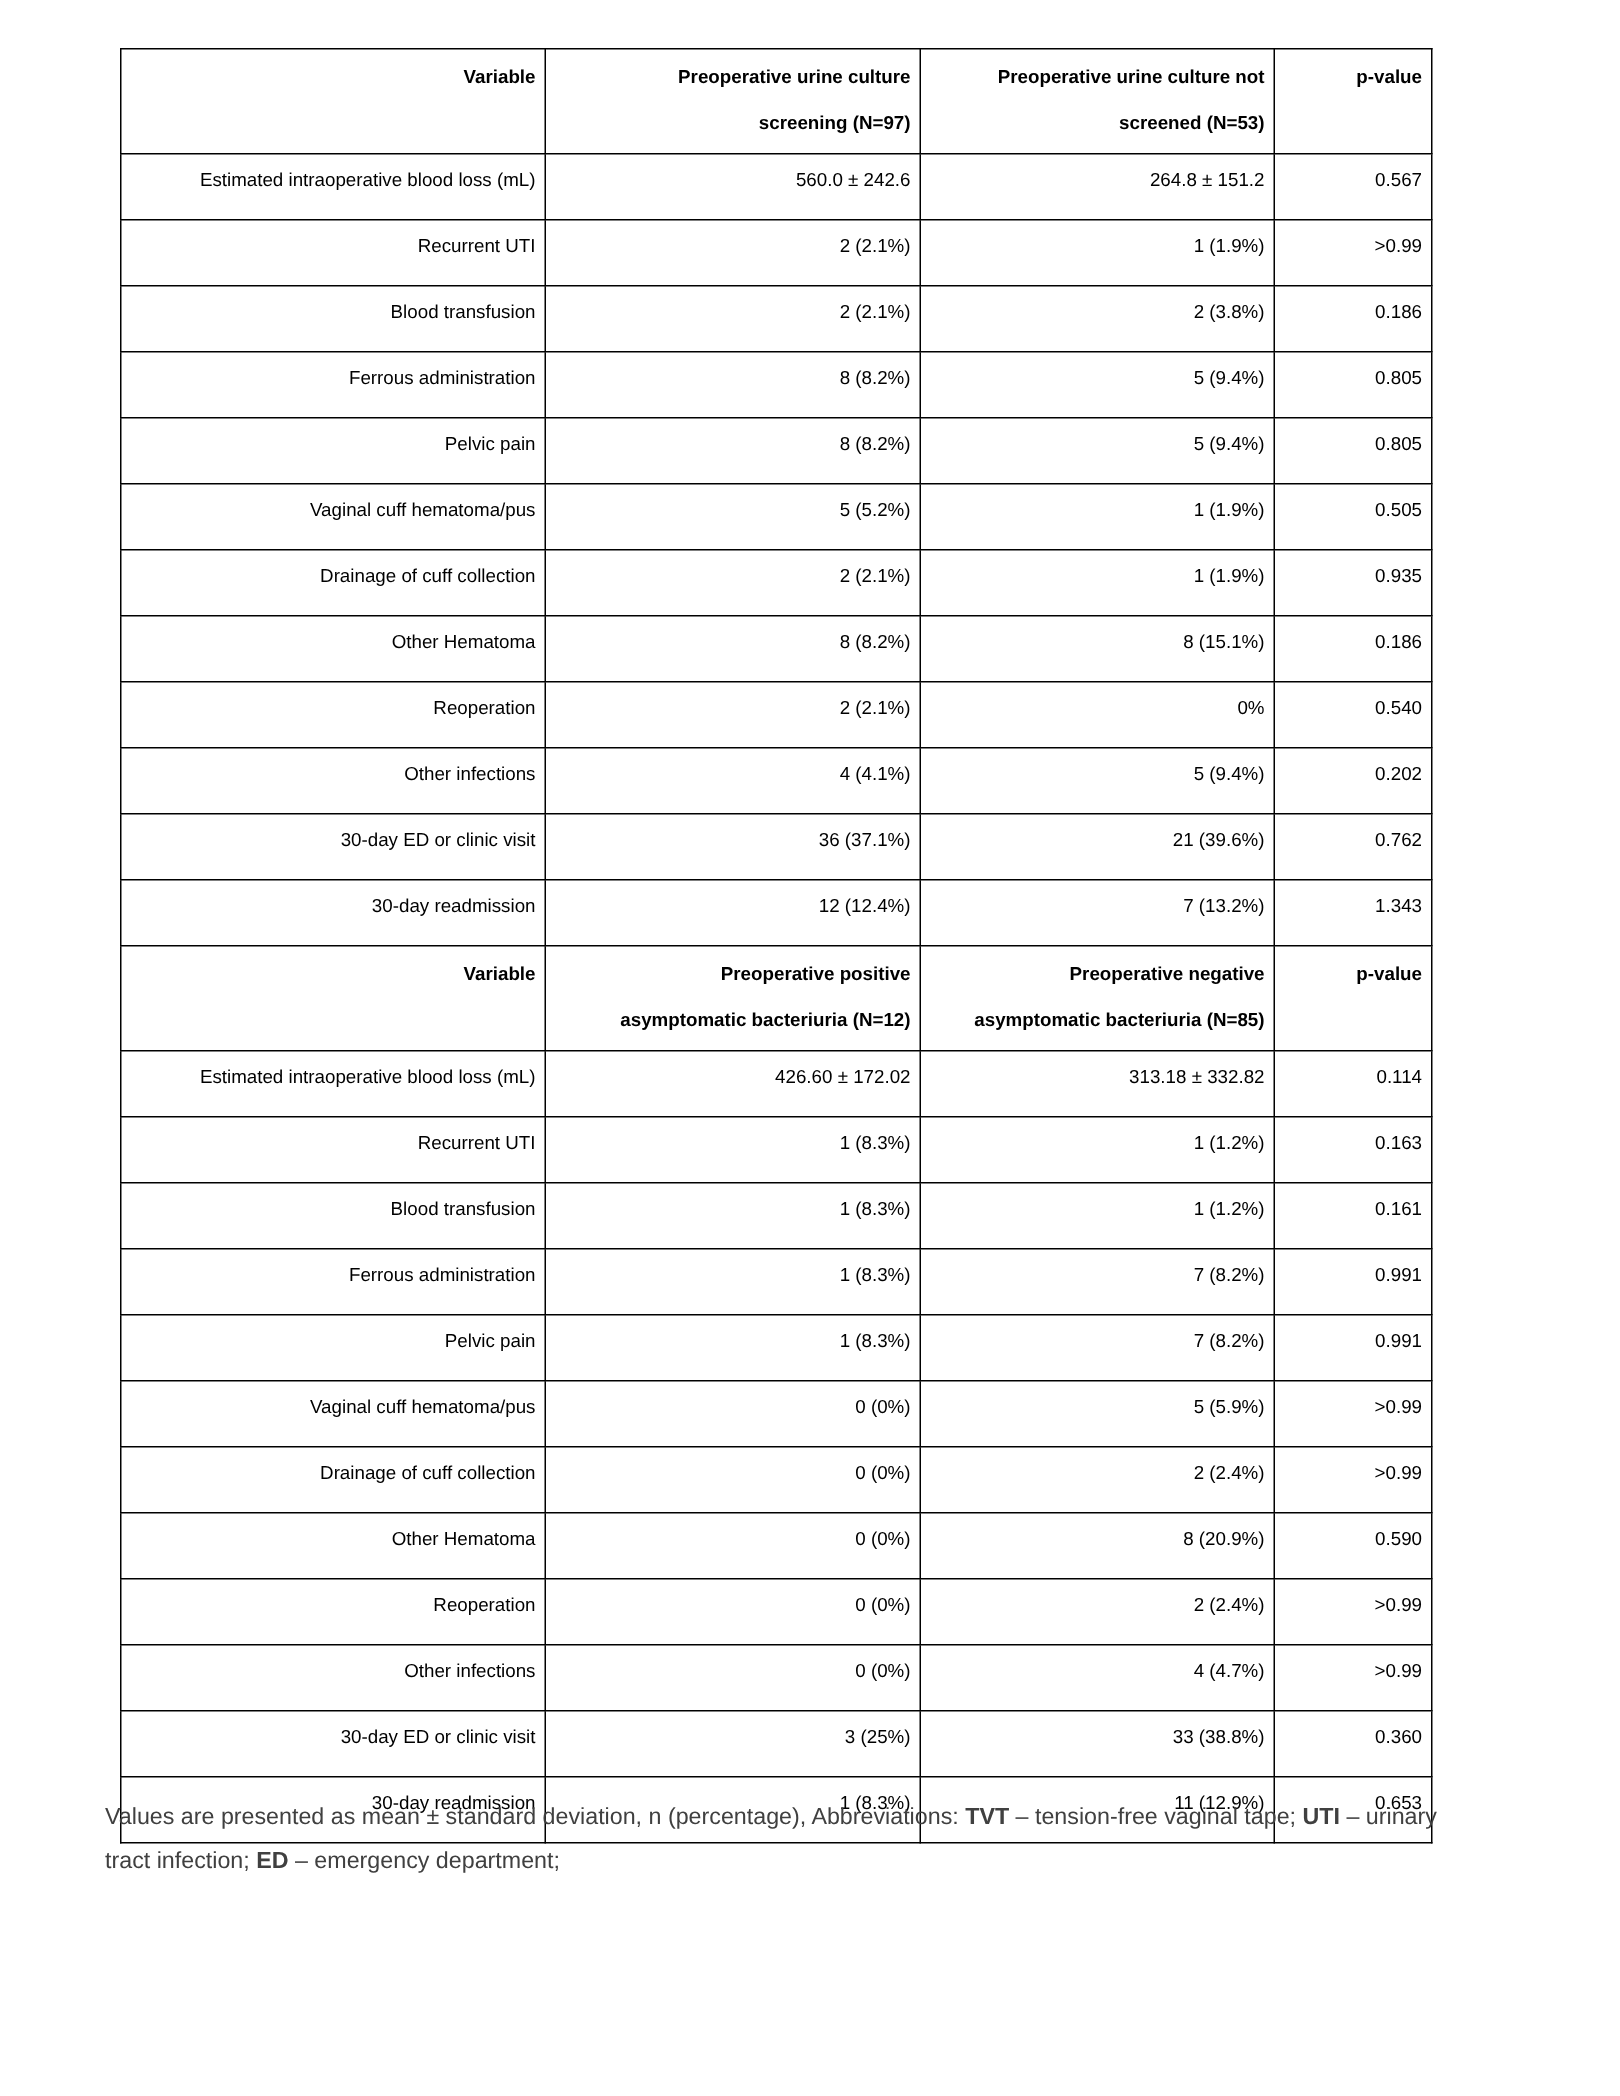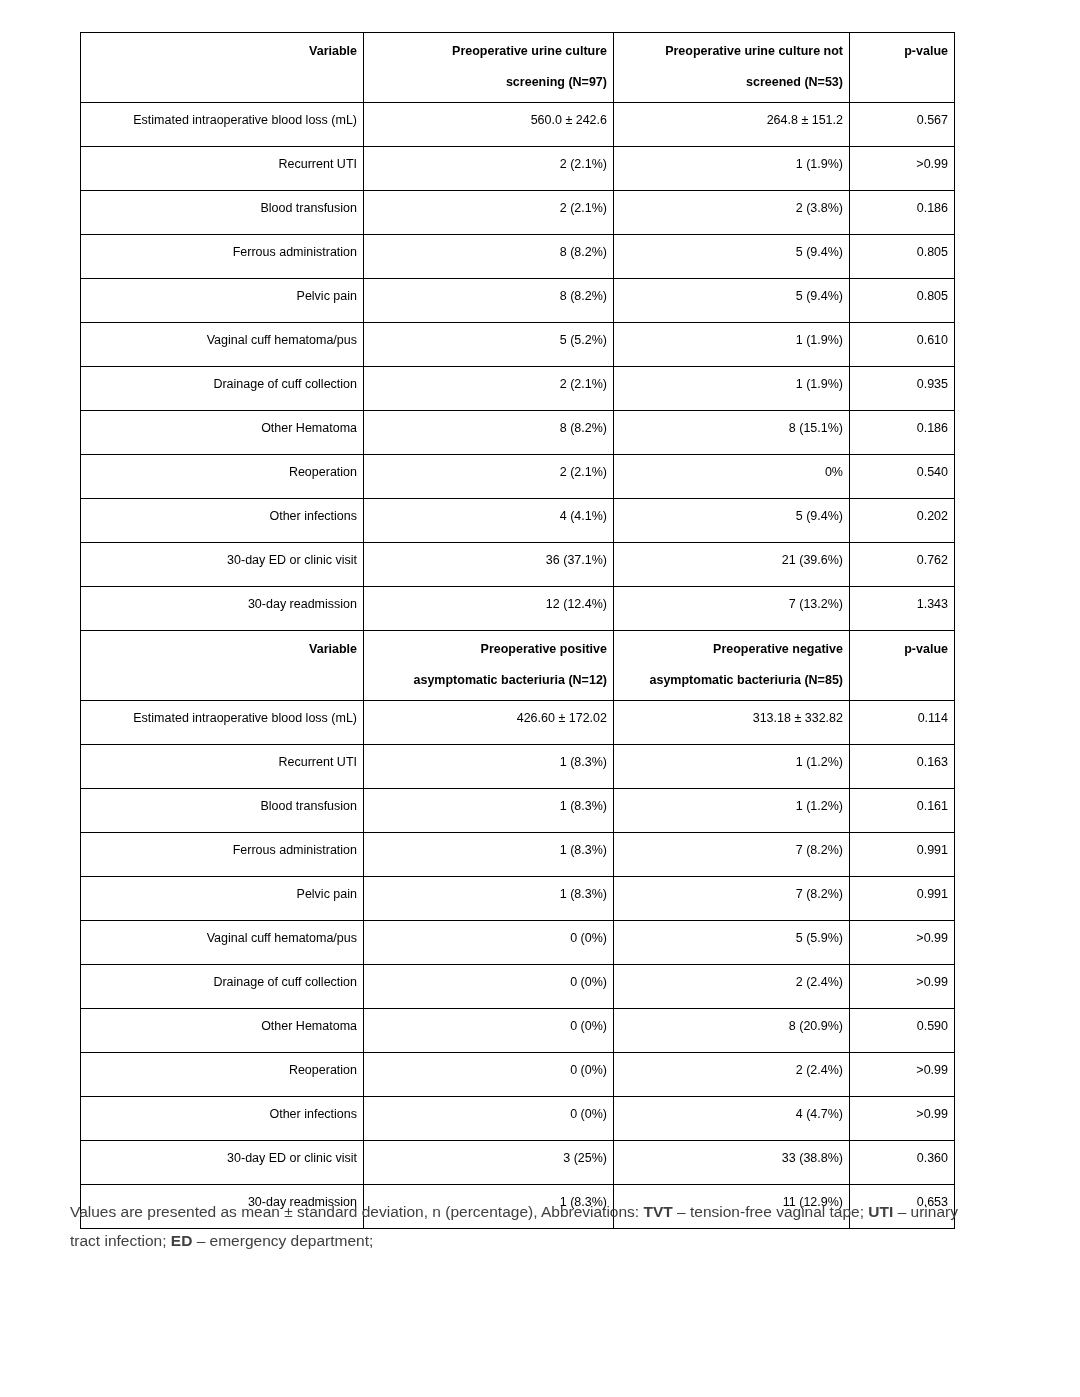--- a/index.html
+++ b/index.html
@@ -121,21 +121,21 @@
         <tr>
           <td>Pelvic pain</td>
           <td>8 (8.2%)</td>
           <td>5 (9.4%)</td>
           <td>0.805</td>
         </tr>
         <tr>
           <td>Vaginal cuff hematoma/pus</td>
           <td>5 (5.2%)</td>
           <td>1 (1.9%)</td>
-          <td>0.610</td>
+          <td>0.505</td>
         </tr>
         <tr>
           <td>Drainage of cuff collection</td>
           <td>2 (2.1%)</td>
           <td>1 (1.9%)</td>
           <td>0.935</td>
         </tr>
         <tr>
           <td>Other Hematoma</td>
           <td>8 (8.2%)</td>

